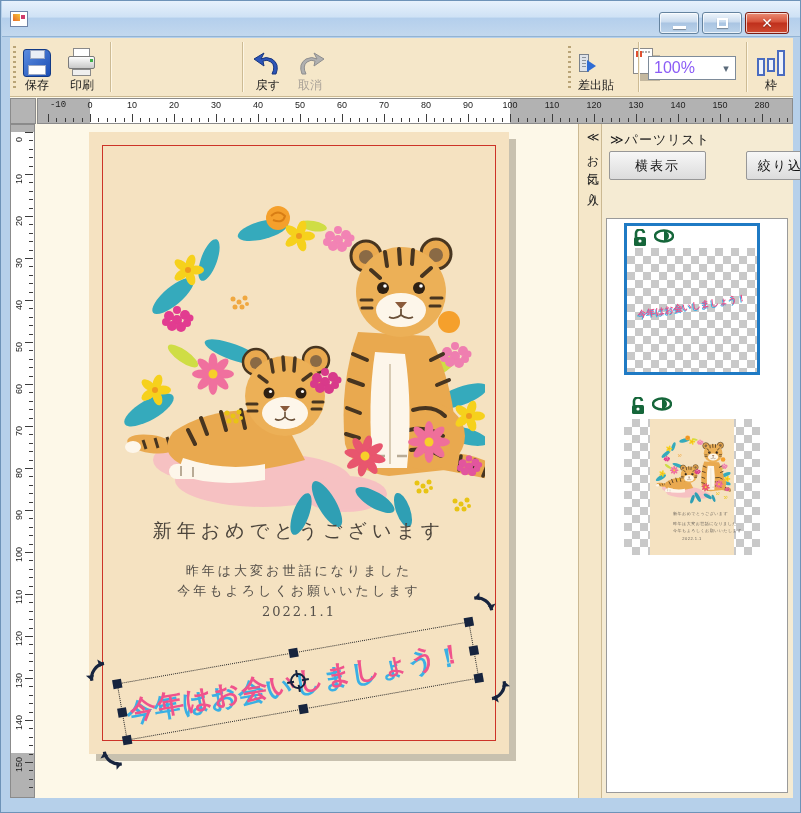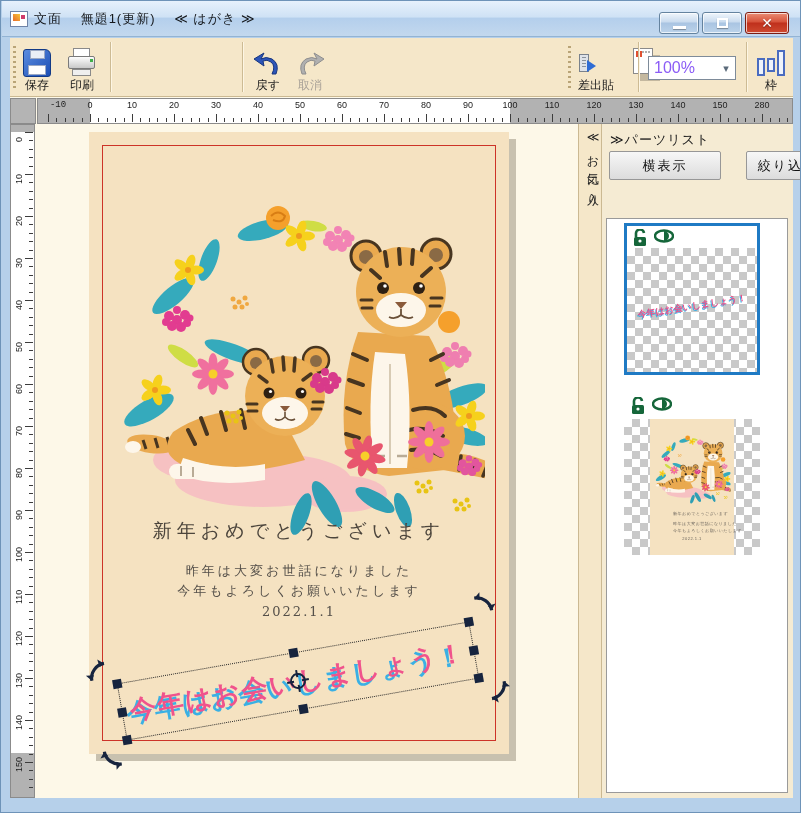--- a/index.html
+++ b/index.html
@@ -128,21 +128,21 @@
                border-left:1px solid #cbb992; border-right:1px solid #cbb992; cursor:pointer; }
   .fav-strip .txt { writing-mode:vertical-rl; text-orientation:upright; font-size:12px; color:#222;
                margin:6px auto 0; display:block; text-align:center; width:100%; letter-spacing:3px; }
 
   
   .panel { position:absolute; left:601px; top:123px; width:191px; height:674px; background:#f5ebd3; }
   .panel-header { position:absolute; left:8px; top:7px; font-size:13px; color:#1a1a1a; letter-spacing:1px; cursor:pointer; }
   .pbtn { position:absolute; height:29px; background:linear-gradient(#f7f7f7,#dcdcdc);
           border:1px solid #979797; border-radius:2px; font-size:13px; color:#111;
           display:flex; align-items:center; justify-content:center; letter-spacing:2px; cursor:pointer; }
-  .pbtn.b1 { left:7px; top:27px; width:112px; }
+  .pbtn.b1 { left:7px; top:27px; width:97px; }
   .pbtn.b2 { left:100px; top:27px; width:84px;margin-left:44px; }
   .pbtn.b3 { left:7px; top:61px; width:177px; }
   .plist { position:absolute; left:4px; top:94px; width:182px; height:575px; background:#fff;
            border:1px solid #9a9a9a; overflow:hidden; }
   .checker { background-color:#fff; background-image:
       linear-gradient(45deg,#c9c9c9 25%,transparent 25%,transparent 75%,#c9c9c9 75%),
       linear-gradient(45deg,#c9c9c9 25%,transparent 25%,transparent 75%,#c9c9c9 75%);
       background-size:16px 16px; background-position:0 0,8px 8px; }
   .thumb1 { position:absolute; left:17px; top:4px; width:136px; height:152px; border:3px solid #1f7ac4;
             background:#fff; cursor:pointer; }
@@ -161,25 +161,20 @@
   
   .inner-bg { position:absolute; left:9px; top:96px; width:783px; height:701px; background:#fdf8e8; }
 </style>
 </head>
 <body>
 
 <div class="window">
 
   <div class="titlebar">
     <div class="app-icon"></div>
-    <div class="title-text">
-      <span>文面</span>
-      <b>無題1(更新)</b>
-      <b>≪ はがき ≫</b>
-    </div>
     <div class="winbtns">
       <div class="winbtn">
           <div class="glyph-min"></div>
         </div>
       <div class="winbtn">
           <div class="glyph-max"></div>
         </div>
       <div class="winbtn close">
           <div class="glyph-close">✕</div>
         </div>

